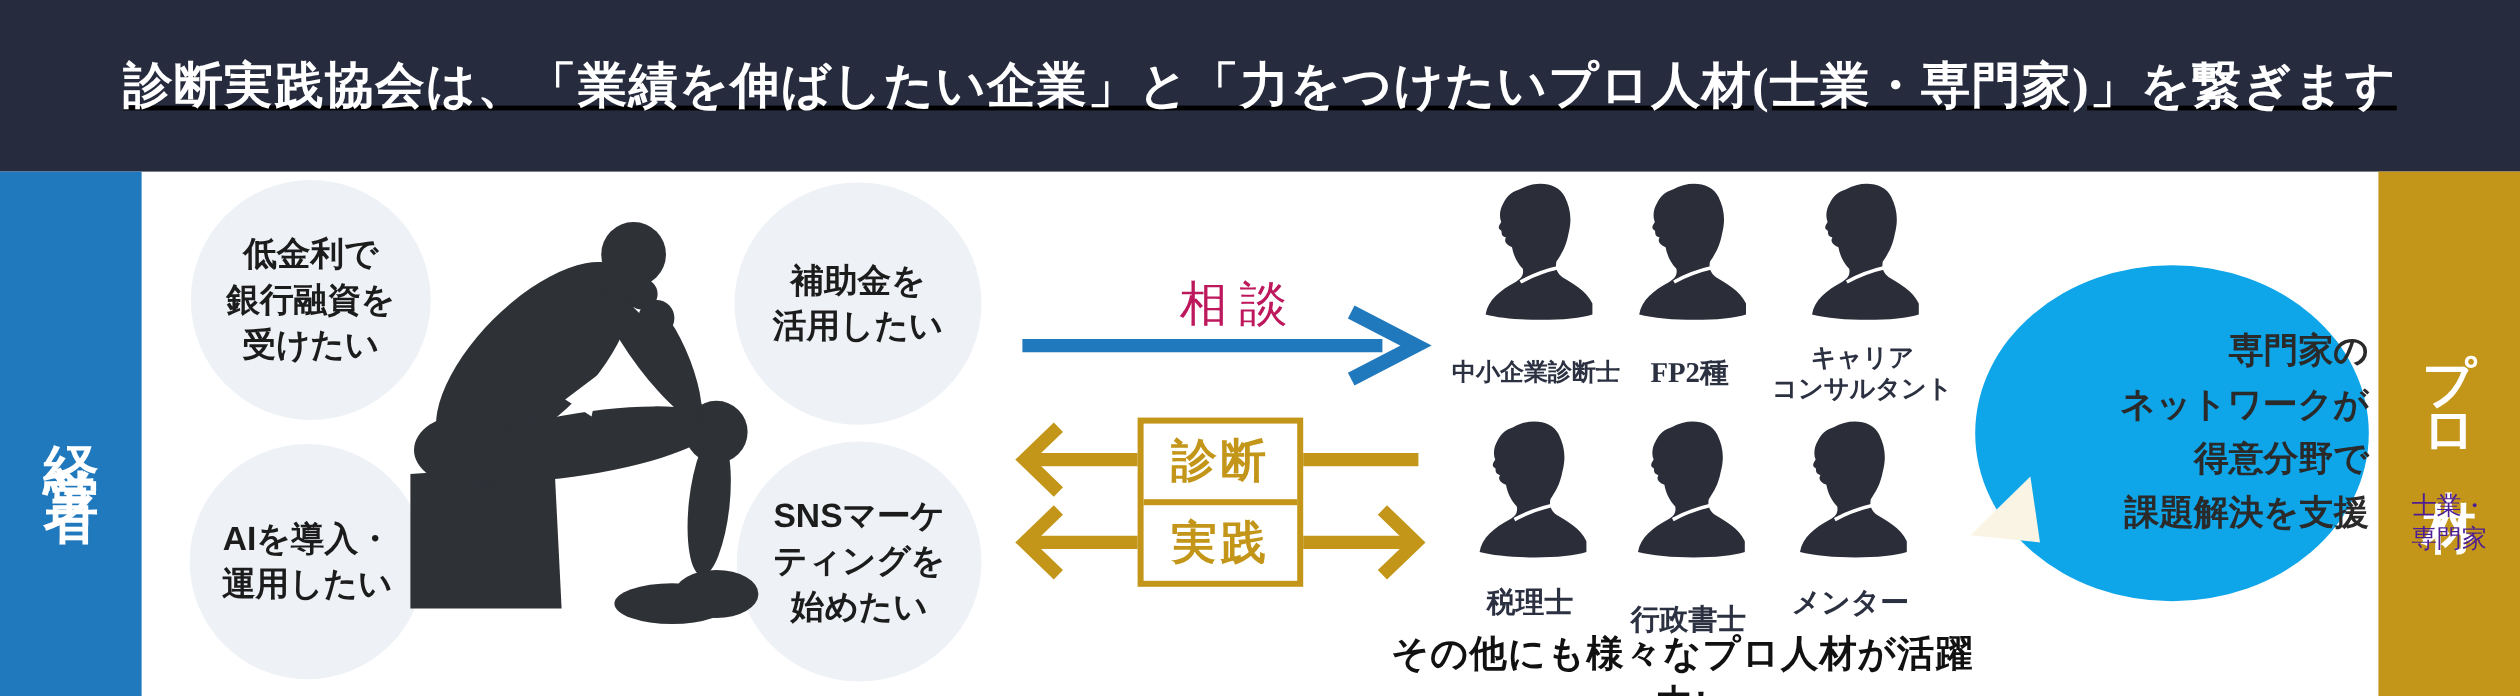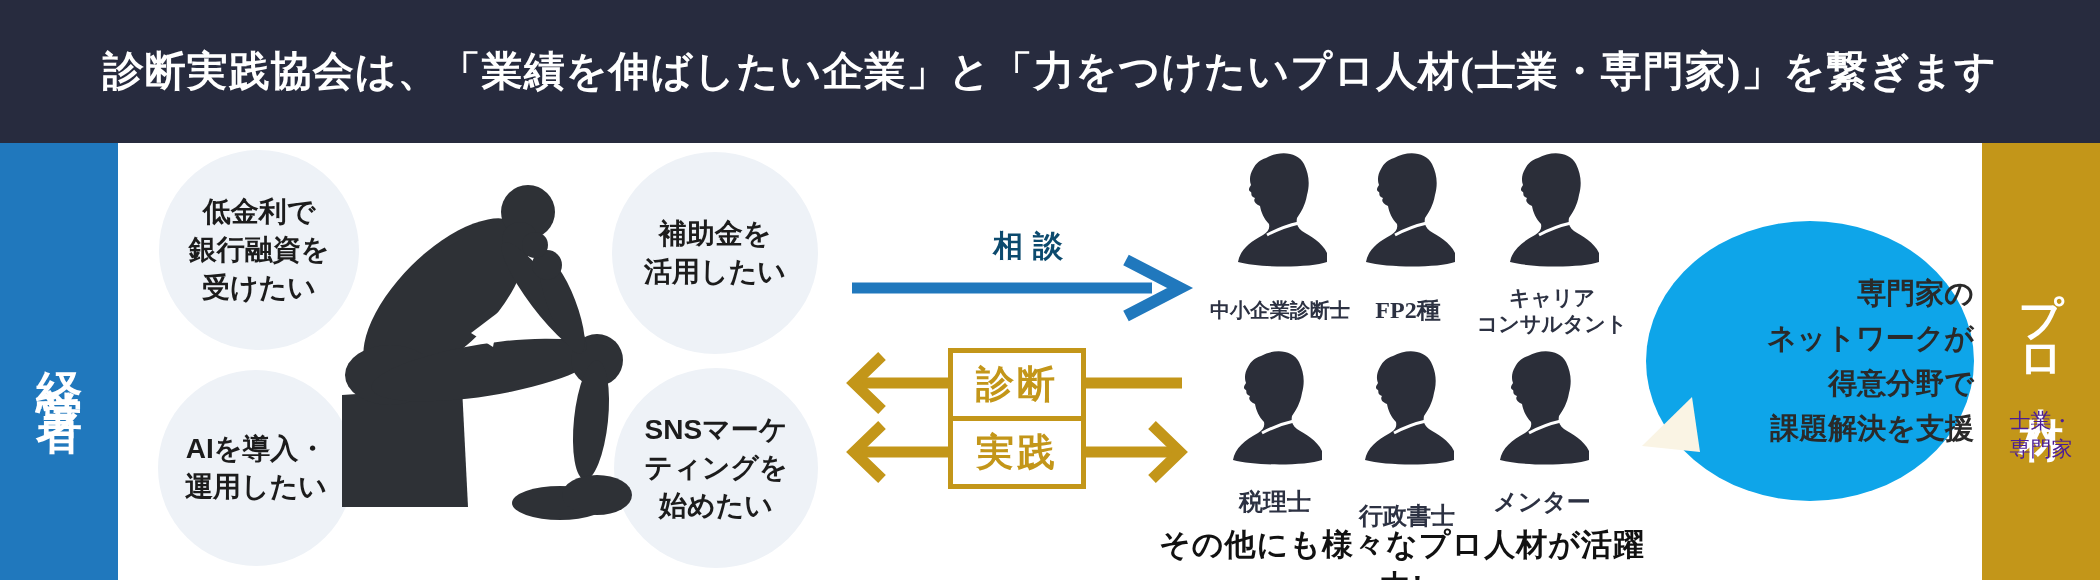--- a/index.html
+++ b/index.html
@@ -1,21 +1,21 @@
 <!DOCTYPE html>
 <html><head>
 <meta charset="utf-8">
 <style>
   html,body{margin:0;padding:0;background:#fff;}
   .stage{position:relative;width:2100px;height:580px;overflow:hidden;background:#fff;
          font-family:"Liberation Sans","DejaVu Sans",sans-serif;}
 
   
   .banner{position:absolute;left:0;top:0;width:2100px;height:143px;background:#272b3e;
-          display:flex;align-items:center;justify-content:center;}
+          display:flex;align-items:center;justify-content:center;text-decoration:underline;}
   .banner h1{margin:0;color:#ffffff;font-size:41px;font-weight:bold;letter-spacing:1px;
              font-family:"Liberation Serif","DejaVu Serif",serif;}
 
   
   .bar{position:absolute;top:143px;height:437px;width:118px;display:flex;flex-direction:column;
        align-items:center;justify-content:center;}
   .bar.left{left:0;background:#2078bd;}
   .bar.right{left:1982px;background:#c39619;}
   .vtext{writing-mode:vertical-rl;text-orientation:upright;color:#fff;font-weight:bold;
          font-family:"Liberation Serif","DejaVu Serif",serif;}
@@ -36,22 +36,22 @@
 
   
   .cloud{position:absolute;left:1646px;top:221px;width:328px;height:280px;border-radius:50%;
          background:#0ea5e9;display:flex;flex-direction:column;align-items:flex-end;justify-content:center;
          color:#2a2a2a;font-size:29px;font-weight:600;line-height:1.55;text-align:center;}
 
   
   .decor{position:absolute;left:0;top:0;width:2100px;height:580px;pointer-events:none;}
 
   
-  .consult{position:absolute;left:945px;top:226px;width:160px;text-align:center;color:#0c4a6e;
-           font-size:30px;font-weight:bold;letter-spacing:10px;padding-left:8px;
+  .consult{position:absolute;left:945px;top:226px;width:160px;text-align:center;color:#be185d;
+           font-size:40px;font-weight:normal;letter-spacing:10px;padding-left:8px;
            font-family:"Liberation Serif","DejaVu Serif",serif;}
 
   
   .dx-box{position:absolute;left:948px;top:348px;width:138px;height:141px;box-sizing:border-box;
           border:5px solid #c39619;background:#fff;}
   .dx-box .cell{height:63px;display:flex;align-items:center;justify-content:center;color:#c39619;
                 font-size:38px;font-weight:bold;letter-spacing:3px;
                 font-family:"Liberation Serif","DejaVu Serif",serif;}
   .dx-box .cell.first{border-bottom:5px solid #c39619;}
 

